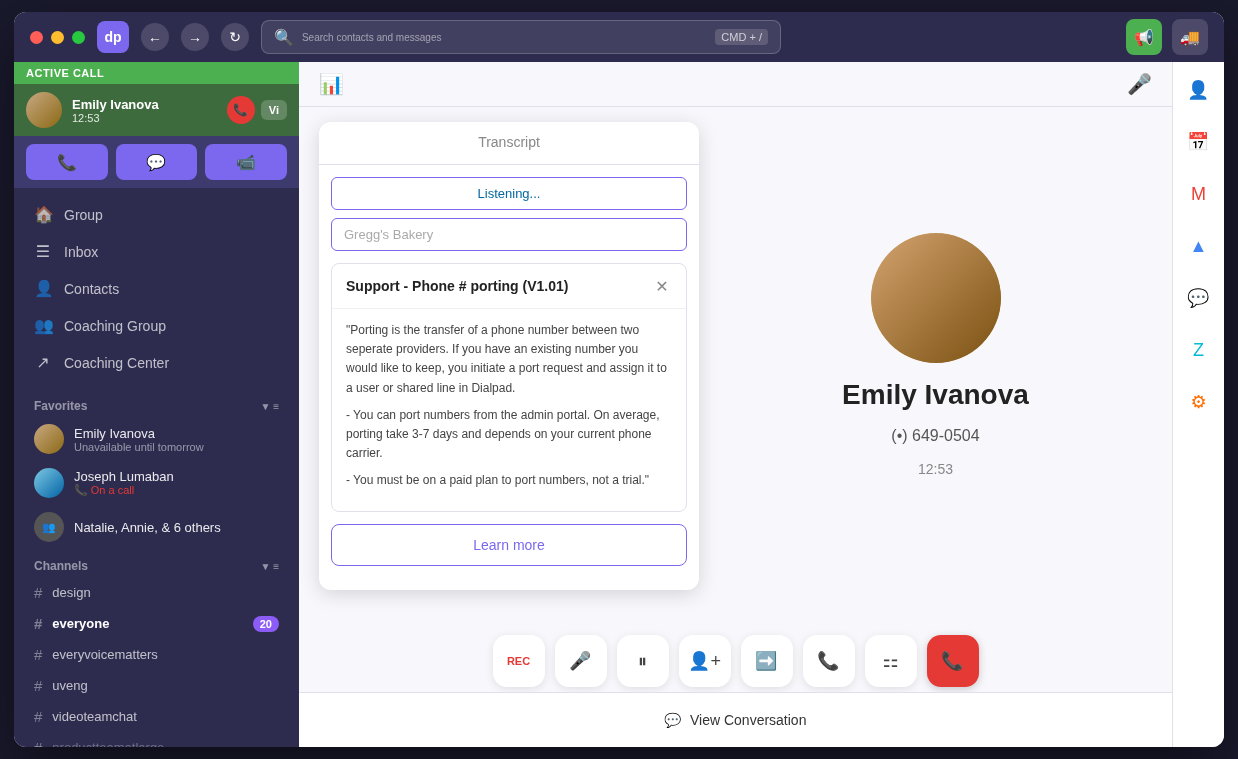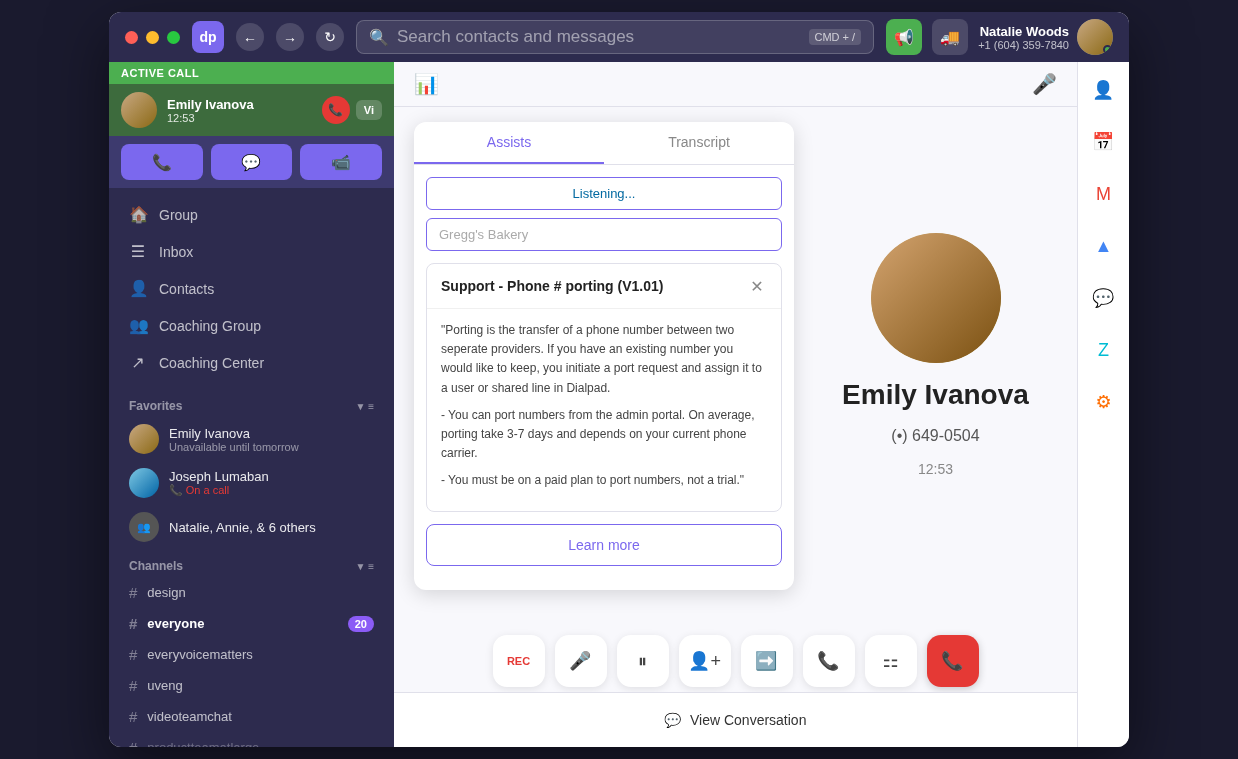--- a/index.html
+++ b/index.html
@@ -7,21 +7,21 @@
       background: #1a1a2e;
       font-family: -apple-system, BlinkMacSystemFont, 'Segoe UI', sans-serif;
       width: 1238px;
       height: 759px;
       overflow: hidden;
       display: flex;
       align-items: center;
       justify-content: center;
     }
     .window {
-      width: 1020px;
+      width: 1210px;
       height: 735px;
       background: #f0f0f5;
       border-radius: 12px;
       overflow: hidden;
       display: flex;
       flex-direction: column;
       box-shadow: 0 20px 60px rgba(0,0,0,0.5);
     }
     
     .titlebar {
@@ -66,21 +66,21 @@
       display: flex;
       align-items: center;
       padding: 0 12px;
       gap: 8px;
       height: 34px;
     }
     .search-bar input {
       background: transparent;
       border: none;
       color: rgba(255,255,255,0.8);
-      font-size: 17px;
+      font-size: 10px;
       flex: 1;
       outline: none;
     }
     .search-bar input::placeholder { color: rgba(255,255,255,0.5); }
     .search-kbd {
       background: rgba(255,255,255,0.15);
       color: rgba(255,255,255,0.7);
       font-size: 11px;
       padding: 2px 6px;
       border-radius: 4px;
@@ -514,30 +514,20 @@
     <button class="nav-btn">→</button>
     <button class="nav-btn">↻</button>
     <div class="search-bar">
       <span>🔍</span>
       <input type="text" placeholder="Search contacts and messages" style="">
       <span class="search-kbd">CMD + /</span>
     </div>
     <div class="titlebar-right">
       <button class="icon-btn-green">📢</button>
       <button class="icon-btn-gray">🚚</button>
-      <div class="user-info">
-        <div class="user-info-text">
-          <div class="name">Natalie Woods</div>
-          <div class="phone">+1 (604) 359-7840</div>
-        </div>
-        <div class="avatar">
-          <div class="avatar-img"></div>
-          <div class="online-dot"></div>
-        </div>
-      </div>
     </div>
   </div>
 
   <div class="main-area">
 
     <div class="sidebar">
 
       <div style="background:#4caf50;padding:5px 12px;">
         <div class="active-call-label">Active Call</div>
       </div>
@@ -644,21 +634,20 @@
 
       <div class="right-topbar">
         <span class="bars-icon">📊</span>
         <span class="mic-icon-top">🎤</span>
       </div>
 
       <div class="assists-overlay">
         <div class="assists-card">
           
           <div class="assists-tabs">
-            <div class="assists-tab active">Assists</div>
             <div class="assists-tab">Transcript</div>
           </div>
           
           <div class="listening-bar">Listening...</div>
           
           <div style="margin:8px 12px;border:1.5px solid #7b68ee;border-radius:6px;padding:8px 12px;font-size:13px;color:#aaa;background:white;">Gregg's Bakery</div>
           
           <div class="info-popup">
             <div class="info-popup-header">
               <span>Support - Phone # porting (V1.01)</span>

